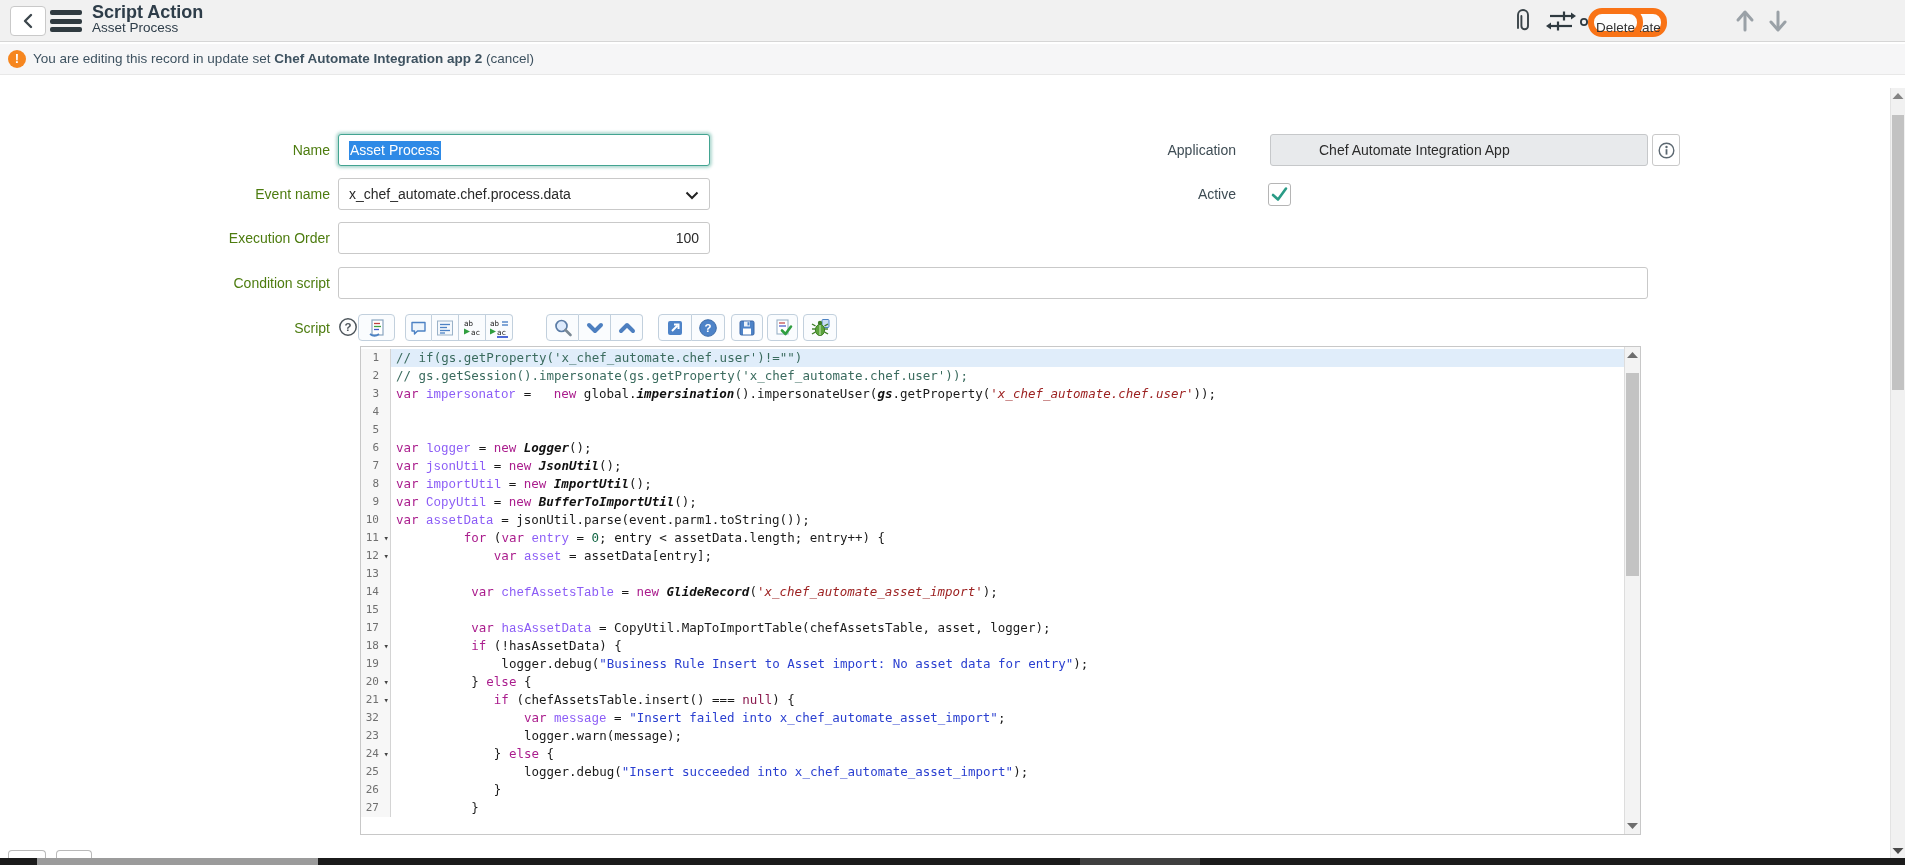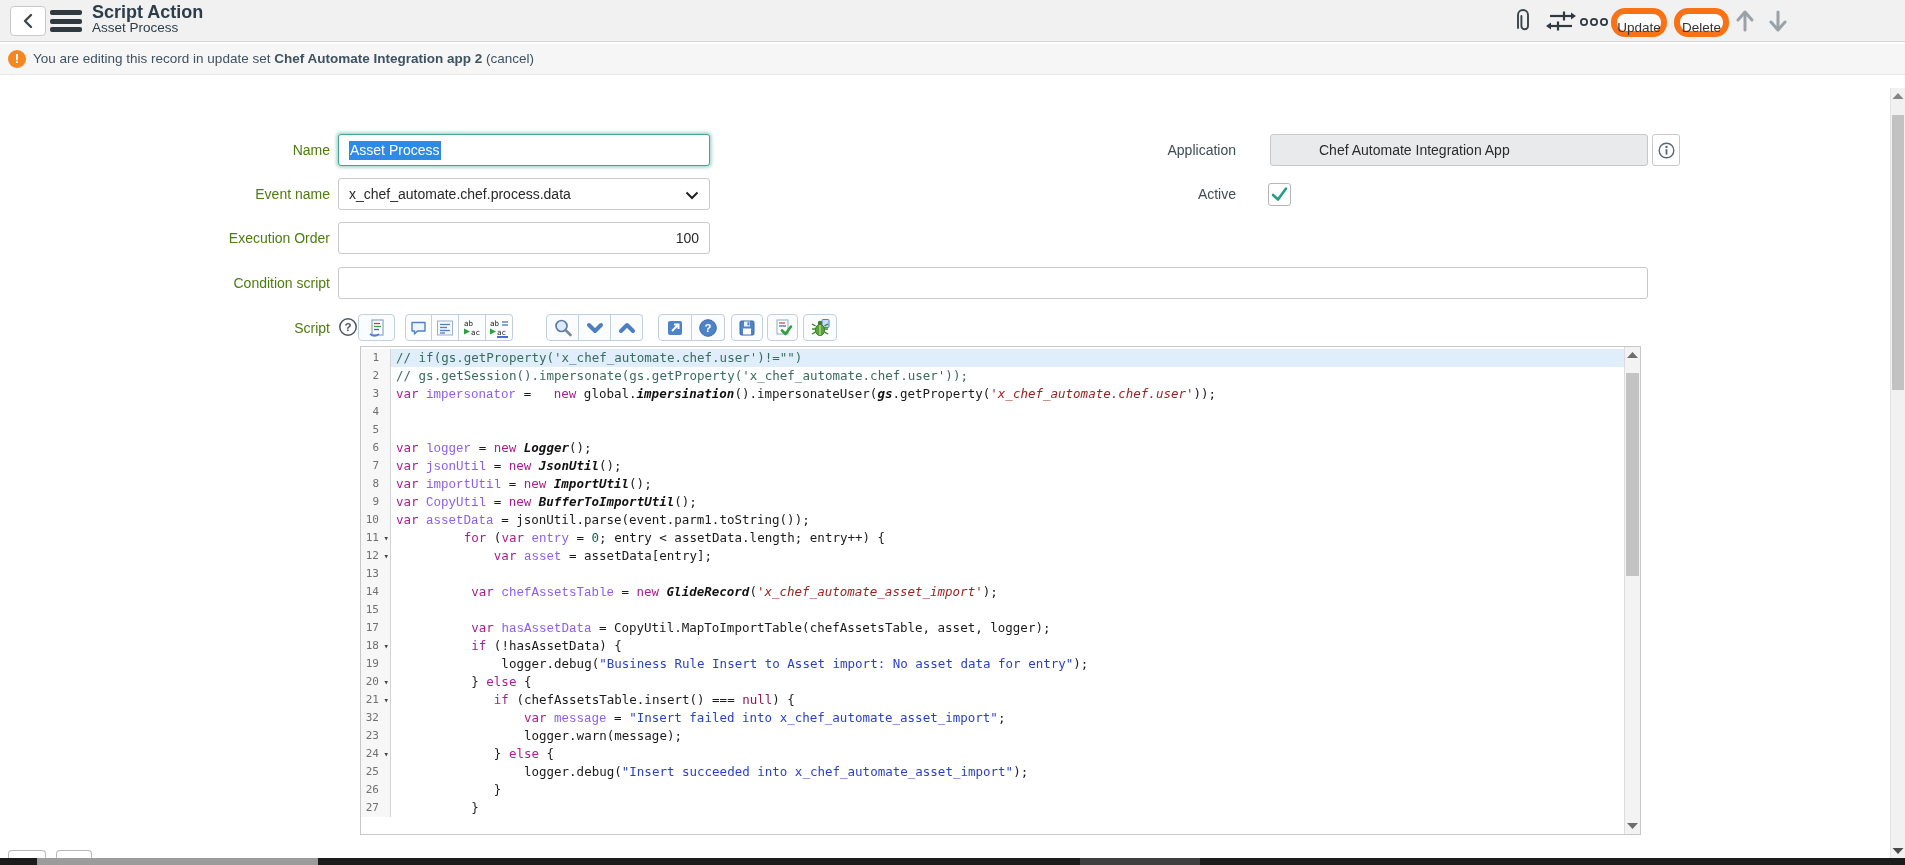--- a/index.html
+++ b/index.html
@@ -100,21 +100,21 @@
       <line x1="5" y1="17" x2="26" y2="17" stroke="#2f3a40" stroke-width="2.2"></line>
       <line x1="12" y1="12.5" x2="12" y2="21.5" stroke="#2f3a40" stroke-width="2.2"></line>
       <polygon points="5,13.5 0,17 5,20.5" fill="#2f3a40"></polygon>
     </svg>
     <svg class="hicon" style="left:1578px;top:16px" width="32" height="12" viewBox="0 0 32 12">
       <circle cx="6" cy="6" r="3.1" fill="none" stroke="#2f3a40" stroke-width="1.8"></circle>
       <circle cx="16" cy="6" r="3.1" fill="none" stroke="#2f3a40" stroke-width="1.8"></circle>
       <circle cx="26" cy="6" r="3.1" fill="none" stroke="#2f3a40" stroke-width="1.8"></circle>
     </svg>
     <button class="hbtn" style="left:1611px;width:56px">Update</button>
-    <button class="hbtn" style="left:1674px;width:55px">Delete</button>
+    <button class="hbtn" style="left:1588px;width:55px">Delete</button>
     <svg class="hicon" style="left:1735px;top:8px" width="20" height="26" viewBox="0 0 20 26">
       <line x1="10" y1="22" x2="10" y2="6" stroke="#9aa1a7" stroke-width="3" stroke-linecap="round"></line>
       <polyline points="3,12 10,4 17,12" fill="none" stroke="#9aa1a7" stroke-width="3" stroke-linecap="round" stroke-linejoin="round"></polyline>
     </svg>
     <svg class="hicon" style="left:1768px;top:8px" width="20" height="26" viewBox="0 0 20 26">
       <line x1="10" y1="4" x2="10" y2="20" stroke="#9aa1a7" stroke-width="3" stroke-linecap="round"></line>
       <polyline points="3,14 10,22 17,14" fill="none" stroke="#9aa1a7" stroke-width="3" stroke-linecap="round" stroke-linejoin="round"></polyline>
     </svg>
   </div>
 

